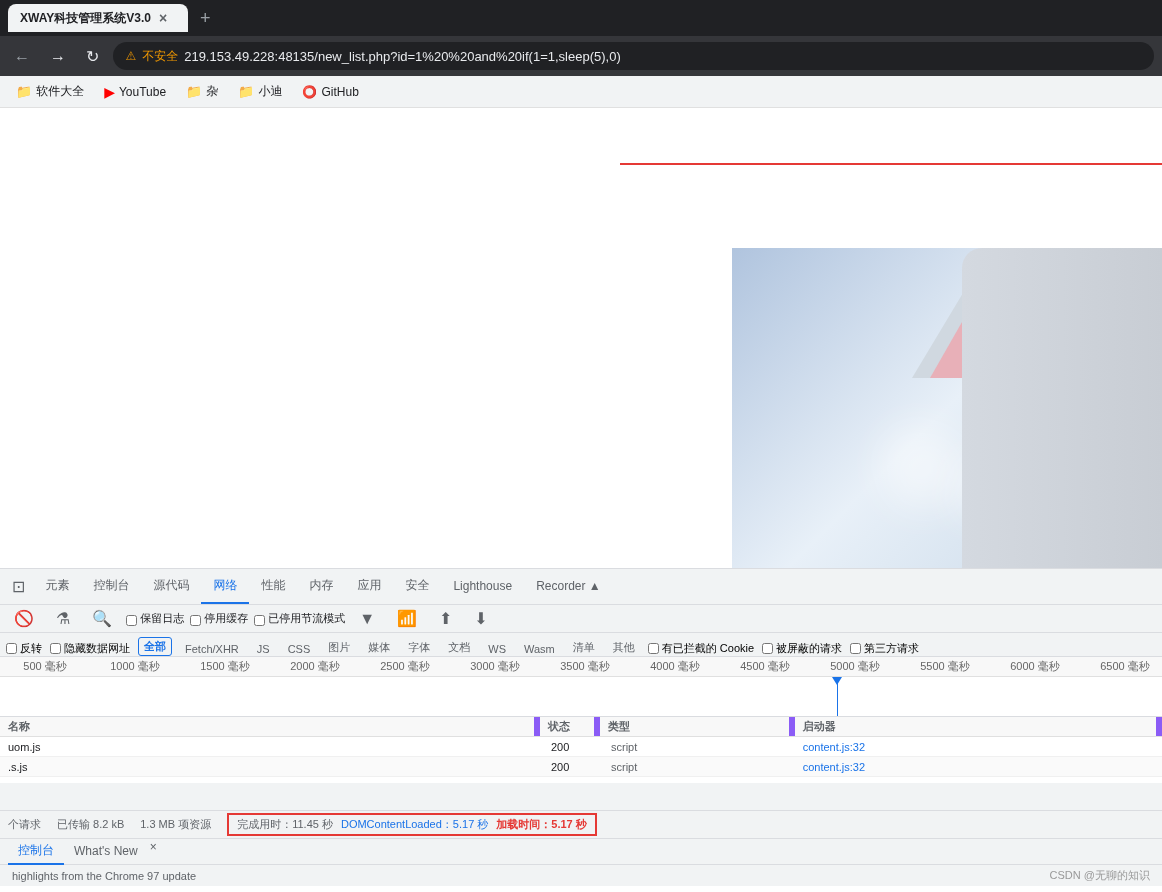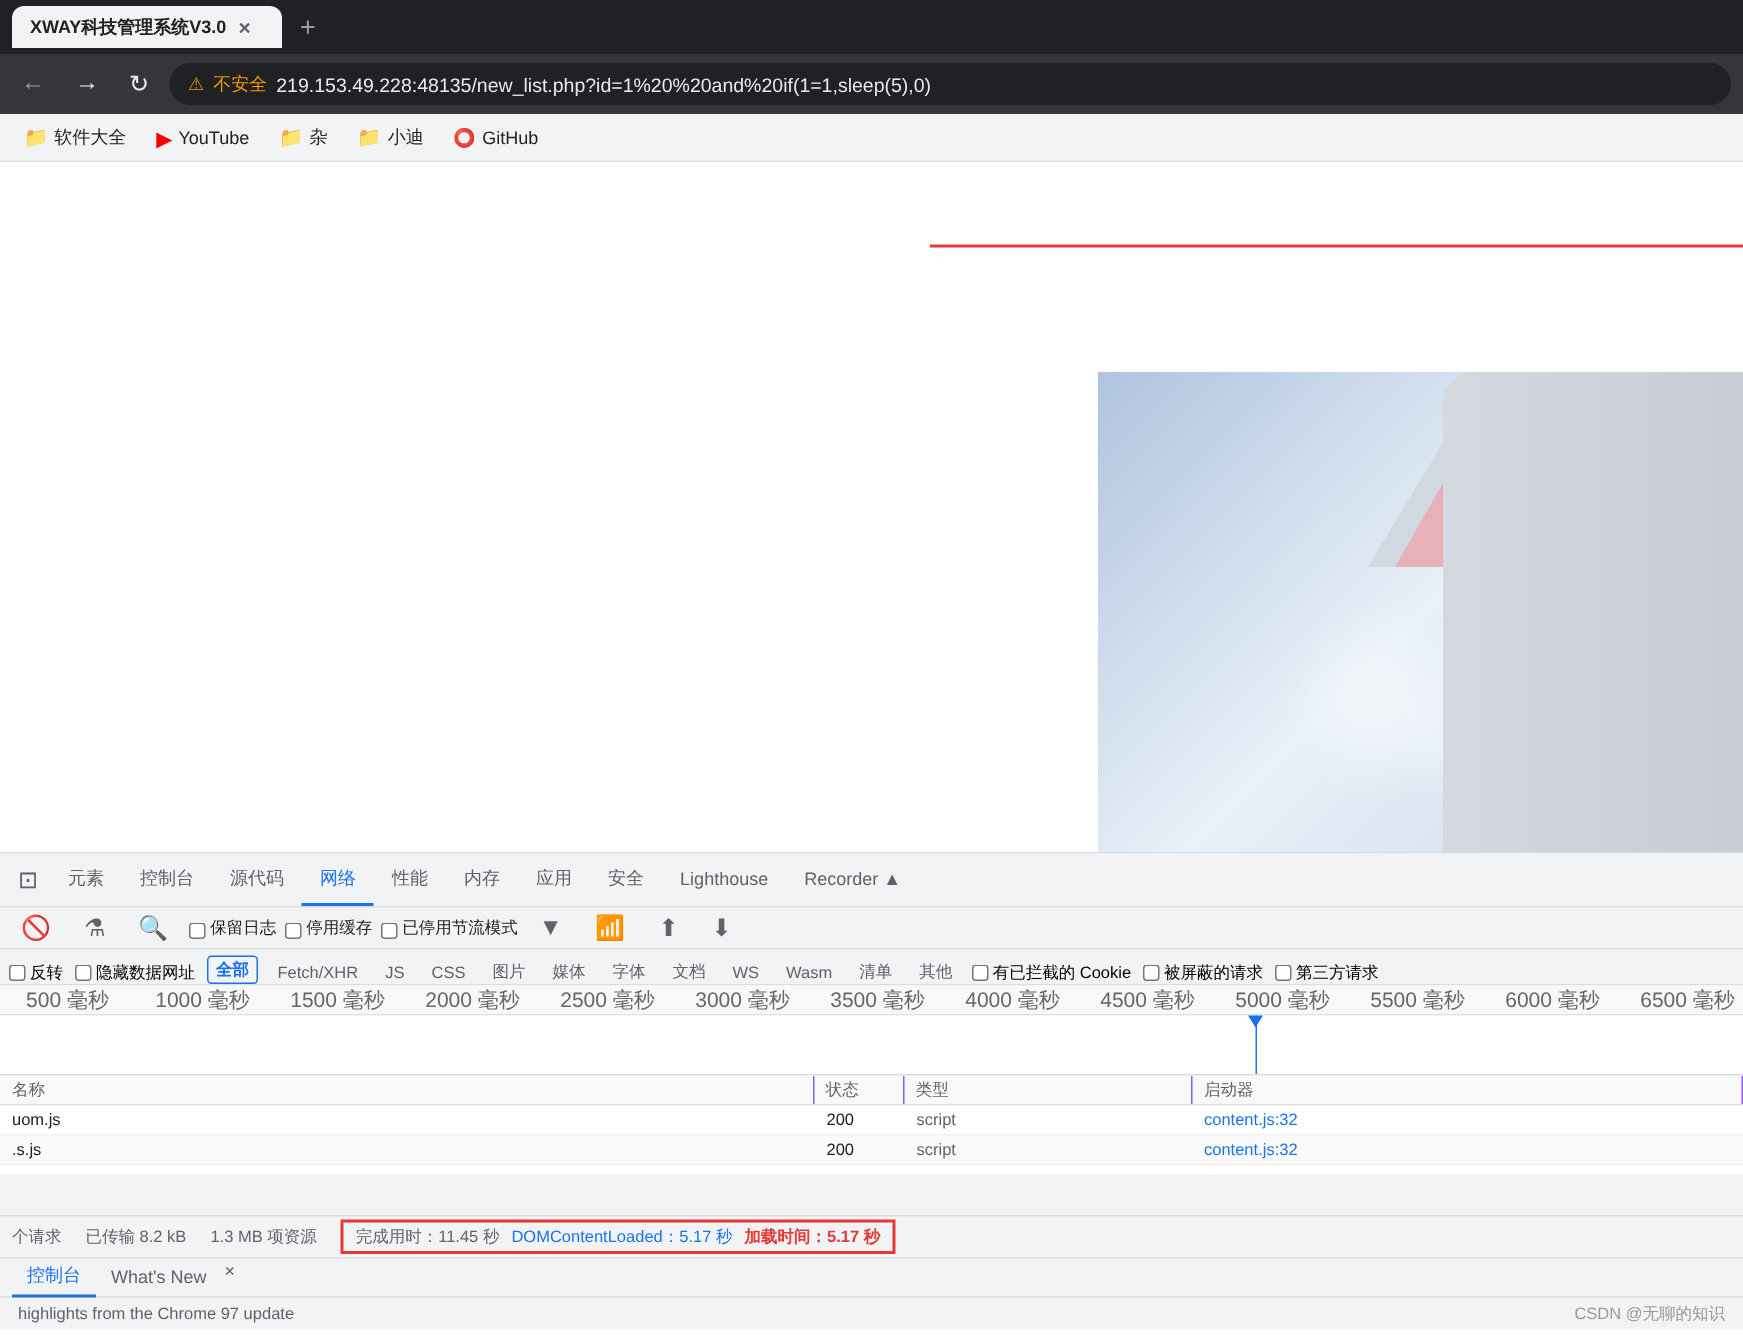--- a/index.html
+++ b/index.html
@@ -70,28 +70,28 @@
     .dt-checkbox-label input { width: 11px; height: 11px; }
     .filter-section-active { color: #1a73e8; font-weight: bold; font-size: 11px; padding: 1px 5px; border: 1px solid #1a73e8; border-radius: 3px; cursor: pointer; }
     .filter-btn { font-size: 11px; color: #5f6368; cursor: pointer; padding: 1px 5px; }
 
     .filter-bar2 { display: flex; align-items: flex-end; height: 24px; background: #f1f3f4; border-bottom: 1px solid #dadce0; padding: 0 6px; gap: 8px; font-size: 11px; overflow: hidden; }
     .filter-cb { display: flex; align-items: center; gap: 3px; }
     .filter-cb input { width: 11px; height: 11px; }
 
     .timeline-area { height: 60px; background: #fff; border-bottom: 1px solid #dadce0; position: relative; overflow: hidden; }
     .timeline-labels { display: flex; align-items: center; height: 20px; background: #f8f8f8; border-bottom: 1px solid #e0e0e0; overflow: hidden; }
-    .tl-label { font-size: 14px; color: #666; padding: 0 8px; white-space: nowrap; min-width: 90px; text-align: center; }
+    .tl-label { font-size: 11px; color: #666; padding: 0 8px; white-space: nowrap; min-width: 90px; text-align: center; }
     .timeline-track { height: 40px; background: #fff; position: relative; }
     .tl-marker { position: absolute; top: 0; bottom: 0; width: 1px; background: #1a73e8; left: 72%; }
     .tl-marker-triangle { position: absolute; top: 0; left: calc(72% - 5px); width: 0; height: 0; border-left: 5px solid transparent; border-right: 5px solid transparent; border-top: 8px solid #1a73e8; }
 
     .network-list { flex: 1; overflow: hidden; background: #fff; }
     .network-header { display: flex; height: 20px; background: #f8f8f8; border-bottom: 1px solid #e0e0e0; font-size: 11px; color: #5f6368; }
-    .nh-col { padding: 2px 8px; border-right: 1px solid #8b5cf6; white-space: nowrap; overflow: hidden; }
+    .nh-col { padding: 2px 8px; border-right: 6px solid #8b5cf6; white-space: nowrap; overflow: hidden; font-weight: bold; }
     .nh-col.status { width: 60px; }
     .nh-col.type { flex: 1; }
     .nh-col.initiator { flex: 2; }
 
     .network-rows { overflow: hidden; }
     .net-row { display: flex; height: 20px; font-size: 11px; border-bottom: 1px solid #f0f0f0; align-items: center; }
     .net-row:nth-child(even) { background: #fafafa; }
     .net-col { padding: 0 8px; white-space: nowrap; overflow: hidden; text-overflow: ellipsis; }
     .net-col.name { flex: 3; color: #202124; }
     .net-col.status { width: 60px; color: #202124; }

